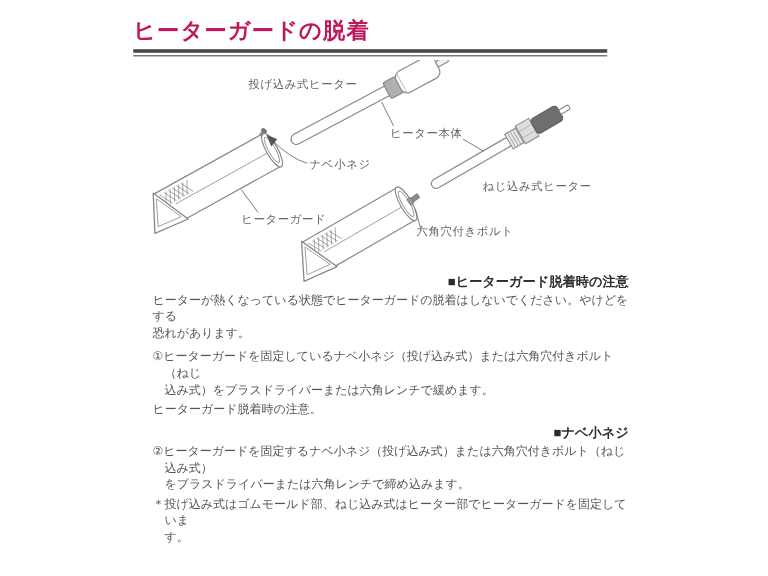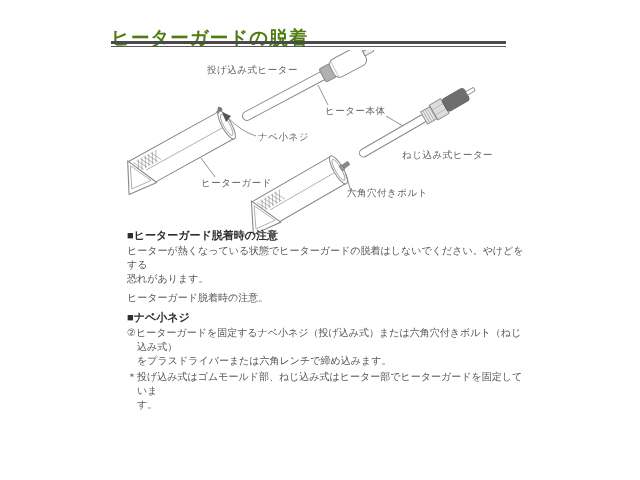--- a/index.html
+++ b/index.html
@@ -1,33 +1,33 @@
 <!DOCTYPE html>
 <html><head>
 <meta charset="utf-8">
 <style>
   html,body { margin:0; padding:0; }
   body { width:640px; height:480px; background:#ffffff; overflow:hidden;
          font-family:"Liberation Sans","DejaVu Sans",sans-serif; }
   .page { position:relative; width:640px; height:480px; background:#ffffff; }
 
-  .title { position:absolute; left:111px; top:25px; margin:0;
-           font-size:18.5px; font-weight:bold; color:#4d7c0f; letter-spacing:1px;font-family:Liberation Mono, monospace; }
+  .title { position:absolute; left:111px; top:13px; margin:0;
+           font-size:18.5px; font-weight:bold; color:#be185d; letter-spacing:1px;font-family:Liberation Mono, monospace; }
   .title-rule { position:absolute; left:111px; top:41px; width:395px; }
   .title-rule .thick { height:2.5px; background:#4a4a4a; }
   .title-rule .gap   { height:2px; }
   .title-rule .thin  { height:1px; background:#5a5a5a; }
 
   .diagram { position:absolute; left:110px; top:50px; width:400px; height:190px; }
   .lbl { font-size:9.5px; fill:#5f5f5f; letter-spacing:0.5px; }
 
   .content { position:absolute; left:127px; top:229px; width:397px;
              font-size:10px; line-height:14px; color:#555555; }
   .content h2 { font-size:11px; line-height:13px; font-weight:bold;
-                color:#2d2d2d; margin:0 0 2px 0; }
+                color:#2d2d2d; margin:0 0 2px 0;text-align:right; }
   .content h2.spaced { margin-top:6px; }
   .content p { margin:0 0 5px 0; white-space:pre-line; }
   .content p.step { padding-left:10px; text-indent:-10px; margin-bottom:2px; }
   .content p.last { margin-bottom:0; }
 </style>
 </head>
 <body>
 
 <div class="page">
 
@@ -103,20 +103,22 @@
     <text class="lbl" x="91" y="136">ヒーターガード</text>
     <text class="lbl" x="292" y="108">ねじ込み式ヒーター</text>
     <text class="lbl" x="237" y="146">六角穴付きボルト</text>
   </svg>
 
   <div class="content">
     <h2>■ヒーターガード脱着時の注意</h2>
     <p>ヒーターが熱くなっている状態でヒーターガードの脱着はしないでください。やけどをする
 恐れがあります。</p>
 
+    <p class="step">①ヒーターガードを固定しているナベ小ネジ（投げ込み式）または六角穴付きボルト（ねじ
+込み式）をプラスドライバーまたは六角レンチで緩めます。</p>
     <p class="step">ヒーターガード脱着時の注意。</p>
 
     <h2 class="spaced">■ナベ小ネジ</h2>
     <p class="step">②ヒーターガードを固定するナベ小ネジ（投げ込み式）または六角穴付きボルト（ねじ込み式）
 をプラスドライバーまたは六角レンチで締め込みます。</p>
 
     <p class="step last">＊投げ込み式はゴムモールド部、ねじ込み式はヒーター部でヒーターガードを固定していま
 す。</p>
   </div>
 

